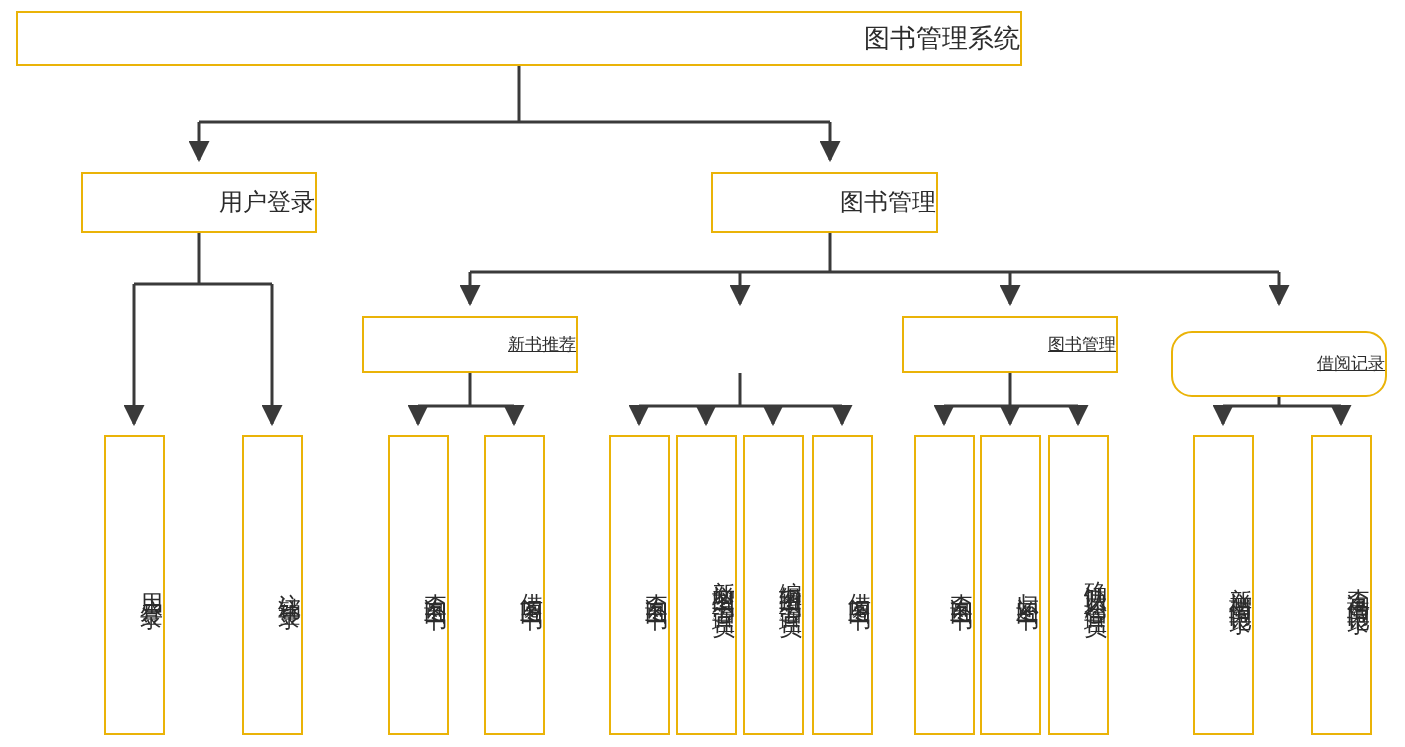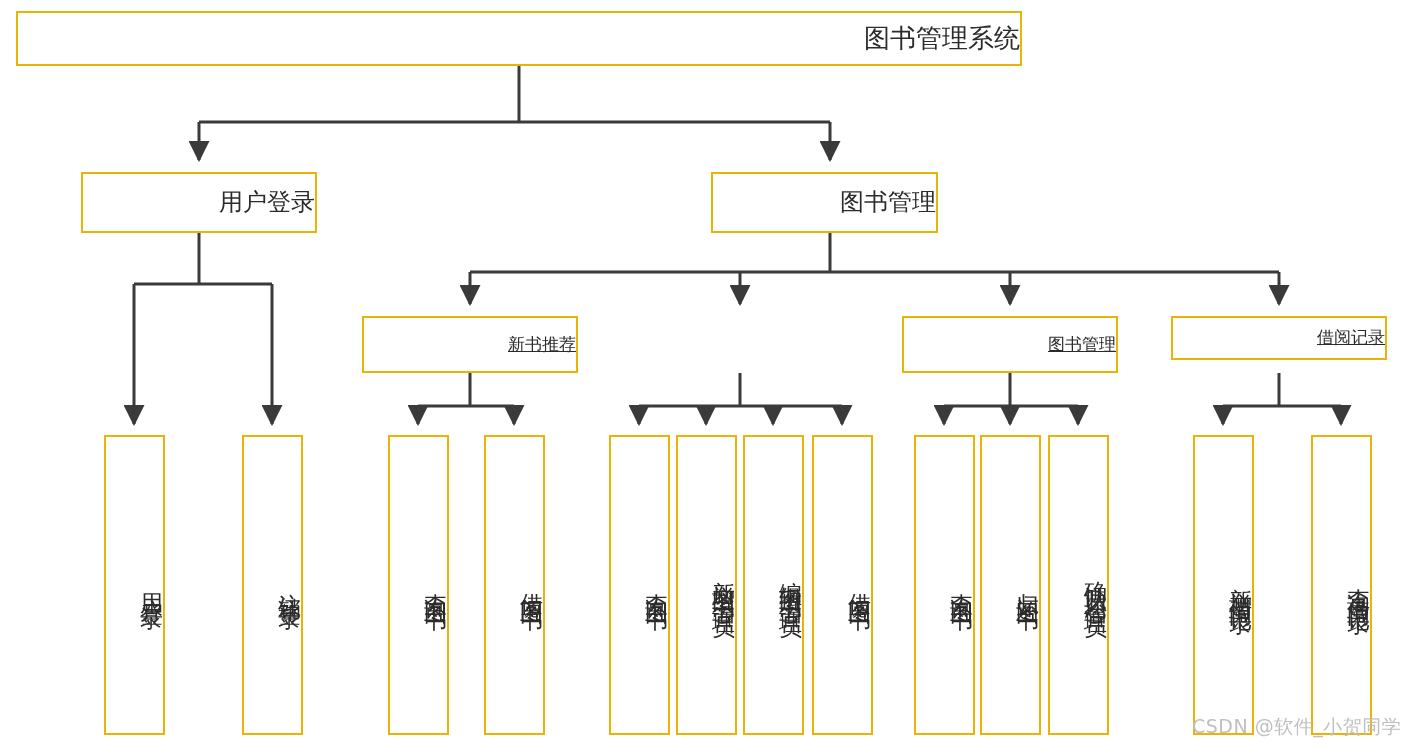--- a/index.html
+++ b/index.html
@@ -130,21 +130,21 @@
   <div class="node-box node-l1" style="left:711px; top:172px; width:227px; height:61px;">
     <span class="node-label">图书管理</span>
   </div>
 
   <div class="node-box node-l2" style="left:362px; top:316px; width:216px; height:57px;">
     <span class="node-label">新书推荐</span>
   </div>
   <div class="node-box node-l2" style="left:902px; top:316px; width:216px; height:57px;">
     <span class="node-label">图书管理</span>
   </div>
-  <div class="node-box node-l2" style="left:1171px; top:316px; width:216px; height:44px;">
+  <div class="node-box node-l2" style="left:1171px; top:331px; width:216px; height:66px;border-radius:21px;">
     <span class="node-label">借阅记录</span>
   </div>
 
   <div class="node-box node-leaf" style="left:104px; top:435px; width:61px; height:300px;">
     <span class="node-label">用户登录</span>
   </div>
   <div class="node-box node-leaf" style="left:242px; top:435px; width:61px; height:300px;">
     <span class="node-label">注销登录</span>
   </div>
 
@@ -178,15 +178,14 @@
     <span class="node-label">确认归还（管理员）</span>
   </div>
 
   <div class="node-box node-leaf" style="left:1193px; top:435px; width:61px; height:300px;">
     <span class="node-label">新增借阅记录</span>
   </div>
   <div class="node-box node-leaf" style="left:1311px; top:435px; width:61px; height:300px;">
     <span class="node-label">查询借阅记录</span>
   </div>
 
-  <div class="watermark" style="left:1192px; top:714px;">CSDN @软件_小贺同学</div>
 
 </div>
 
 </body></html>

